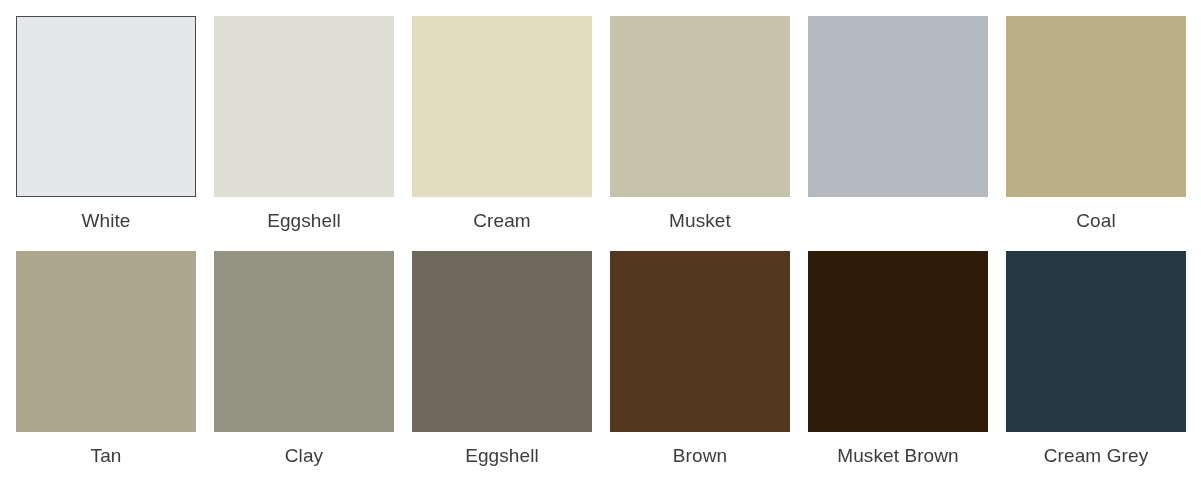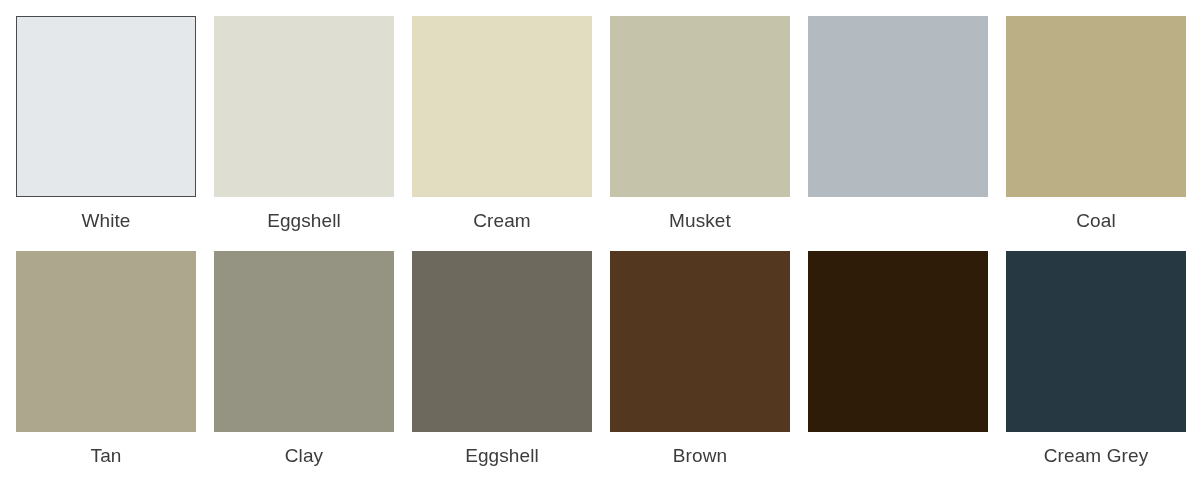--- a/index.html
+++ b/index.html
@@ -104,19 +104,20 @@
       <div class="swatch-cell">
         <div class="swatch-chip" style="background-color: rgb(109, 106, 93);"></div>
         <div class="swatch-label">Eggshell</div>
       </div>
       <div class="swatch-cell">
         <div class="swatch-chip" style="background-color: rgb(83, 55, 31);"></div>
         <div class="swatch-label">Brown</div>
       </div>
       <div class="swatch-cell">
         <div class="swatch-chip" style="background-color: rgb(46, 28, 8);"></div>
+        <div class="swatch-label">Musket Brown</div>
       </div>
       <div class="swatch-cell">
         <div class="swatch-chip" style="background-color: rgb(38, 56, 66);"></div>
         <div class="swatch-label">Cream Grey</div>
       </div>
     </div>
 </div>
 
 </body></html>

